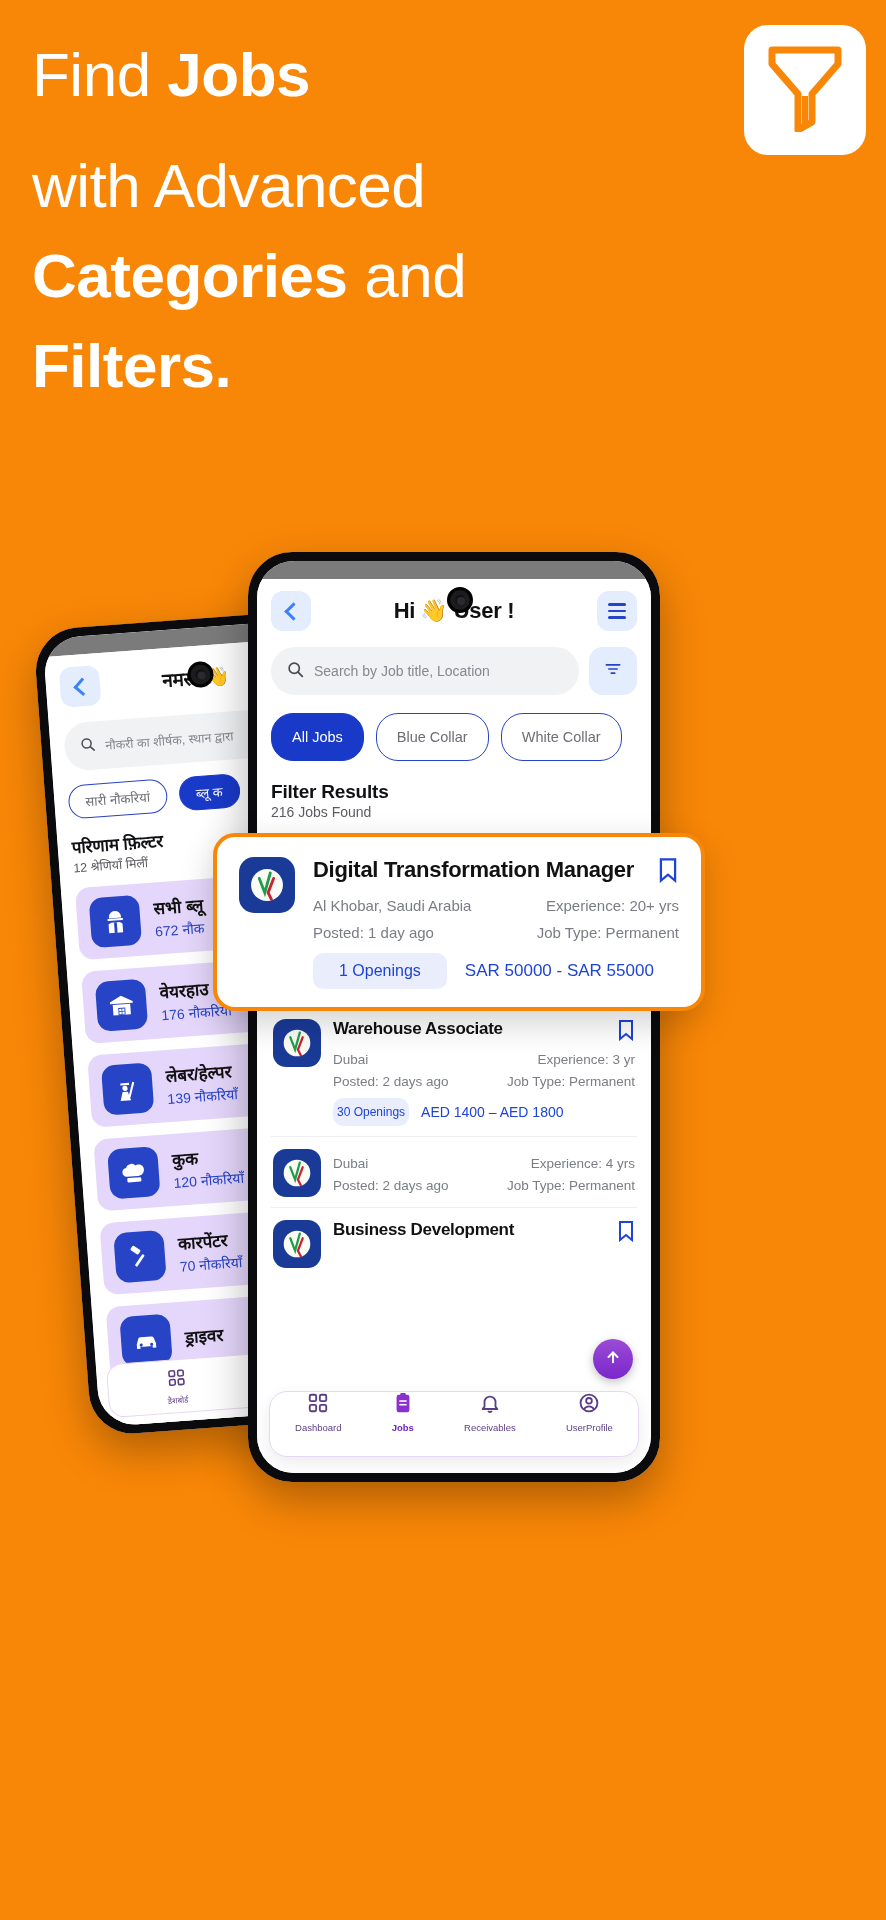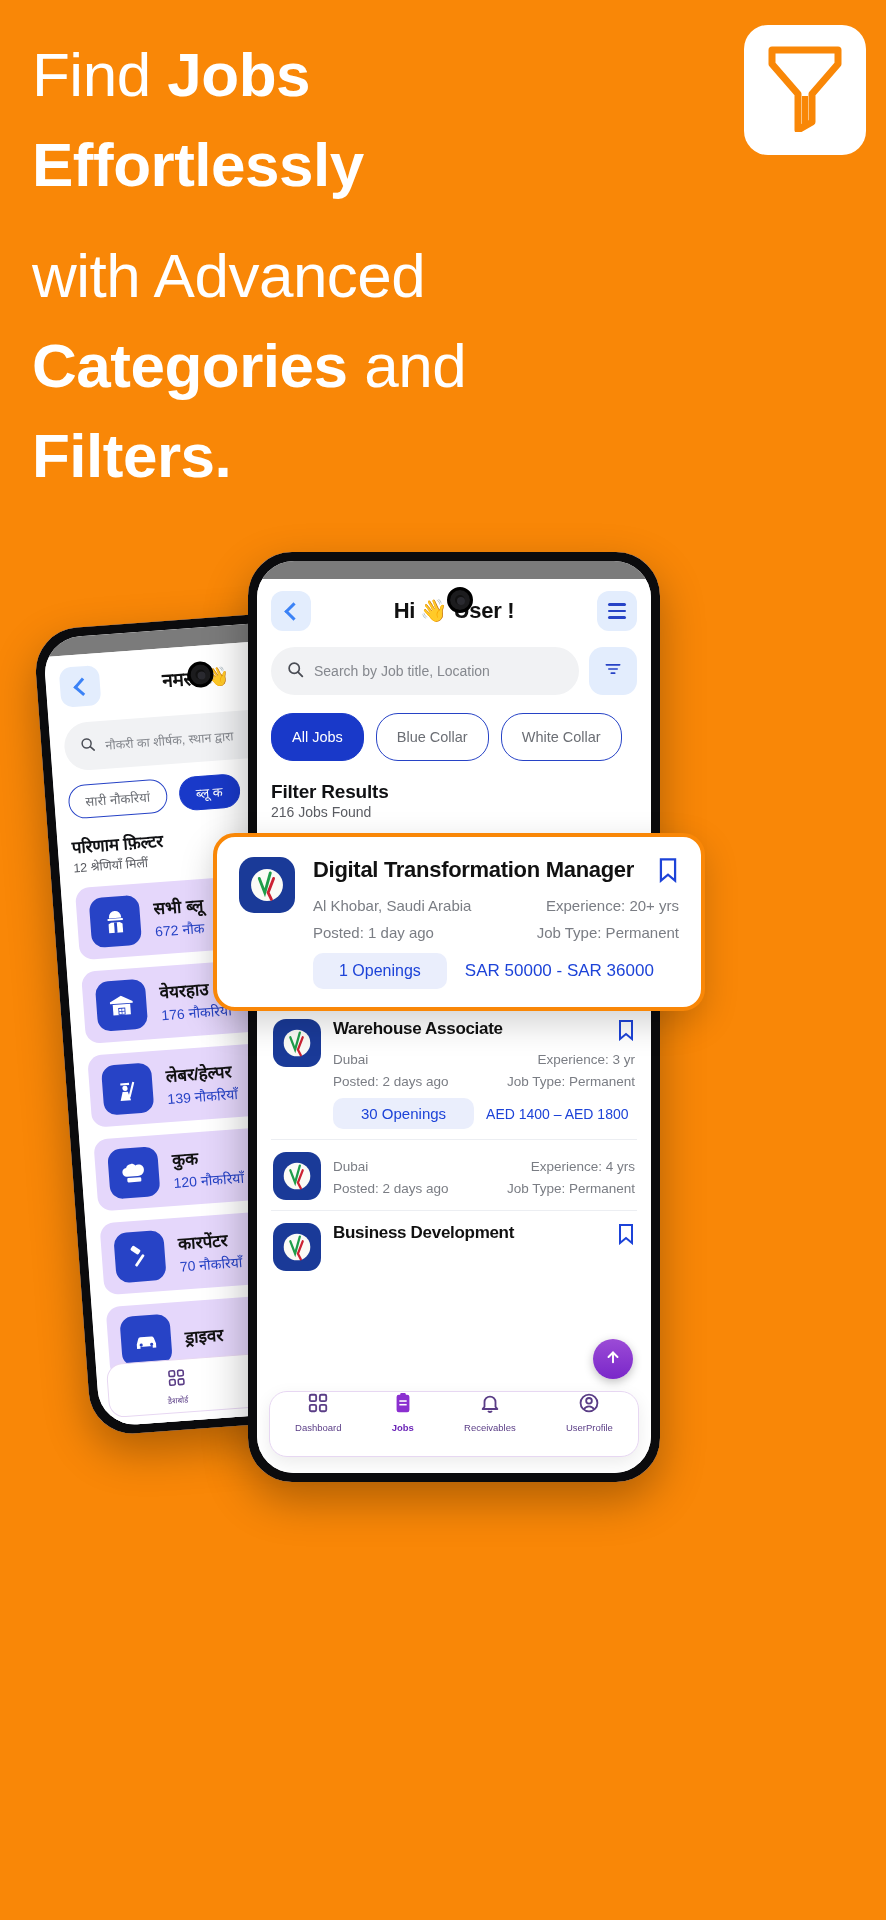--- a/index.html
+++ b/index.html
@@ -155,21 +155,21 @@
     background: #1a3a98;
     flex: 0 0 auto;
     display:flex;align-items:center;justify-content:center;
   }
   .logo-lg { width: 56px; height:56px; border-radius:15px;}
   .jobmain { flex:1; min-width:0;}
   .jobtitle-row { display:flex; align-items:flex-start; justify-content:space-between; gap:8px;}
   .jobtitle { font-size: 17px; font-weight: 700; color:#111; letter-spacing:-.3px; line-height:1.15;}
   .jobmeta { display:flex; justify-content:space-between; gap:0; margin-top: 7px; font-size: 13.5px; color:#7a7d84;}
   .jobtags { display:flex; align-items:center; gap:12px; margin-top: 9px;}
-  .openings { background:#eaeefc; color:#1d43d8; font-size:15px; padding: 7px 28px; border-radius: 10px;}
+  .openings { background:#eaeefc; color:#1d43d8; font-size:12px; padding: 7px 4px; border-radius: 10px;}
   .salary { color:#1d43d8; font-size: 14px;}
 
   
   #featured-card {
     position:absolute;
     left: 213px; top: 833px;
     width: 492px;
     background: #ffffff;
     border: 4px solid #F98707;
     border-radius: 22px;
@@ -226,21 +226,20 @@
     border-radius: 16px; display:flex; align-items:center; justify-content:space-around;
     z-index: 50;
   }
   .white-strip{position:absolute;left:0;right:0;bottom:0;height:26px;background:#fff;}
 </style>
 </head>
 <body>
 
 <div class="headline">
   <span class="ln"><span class="hl-light">Find </span><span class="hl-bold">Jobs</span></span>
-  <span class="ln hl-bold">Effortlessly</span>
   <span class="ln hl-light">with Advanced</span>
   <span class="ln"><span class="hl-bold">Categories</span><span class="hl-light"> and</span></span>
   <span class="ln hl-bold">Filters.</span>
 </div>
 
 <div class="filter-badge">
   <span>
     <svg width="78" height="88" viewBox="0 0 78 88">
       <path d="M6 6 H72 V20 L46 50 V78 L32 86 V50 L6 20 Z" fill="none" stroke="#F98707" stroke-width="7" stroke-linejoin="round"></path>
       <path d="M40 54 h0" stroke="#F98707" stroke-width="7"></path>
@@ -635,17 +634,17 @@
       <div class="jobmeta">
         <span>Al Khobar, Saudi Arabia</span>
         <span>Experience:  20+ yrs</span>
       </div>
       <div class="jobmeta">
         <span>Posted: 1 day ago</span>
         <span>Job Type: Permanent</span>
       </div>
       <div class="jobtags">
         <span class="openings">1 Openings</span>
-        <span class="salary">SAR 50000 - SAR 36000</span>
+        <span class="salary">SAR 50000 - SAR 55000</span>
       </div>
     </div>
   </div>
 </div>
 
 </body></html>

